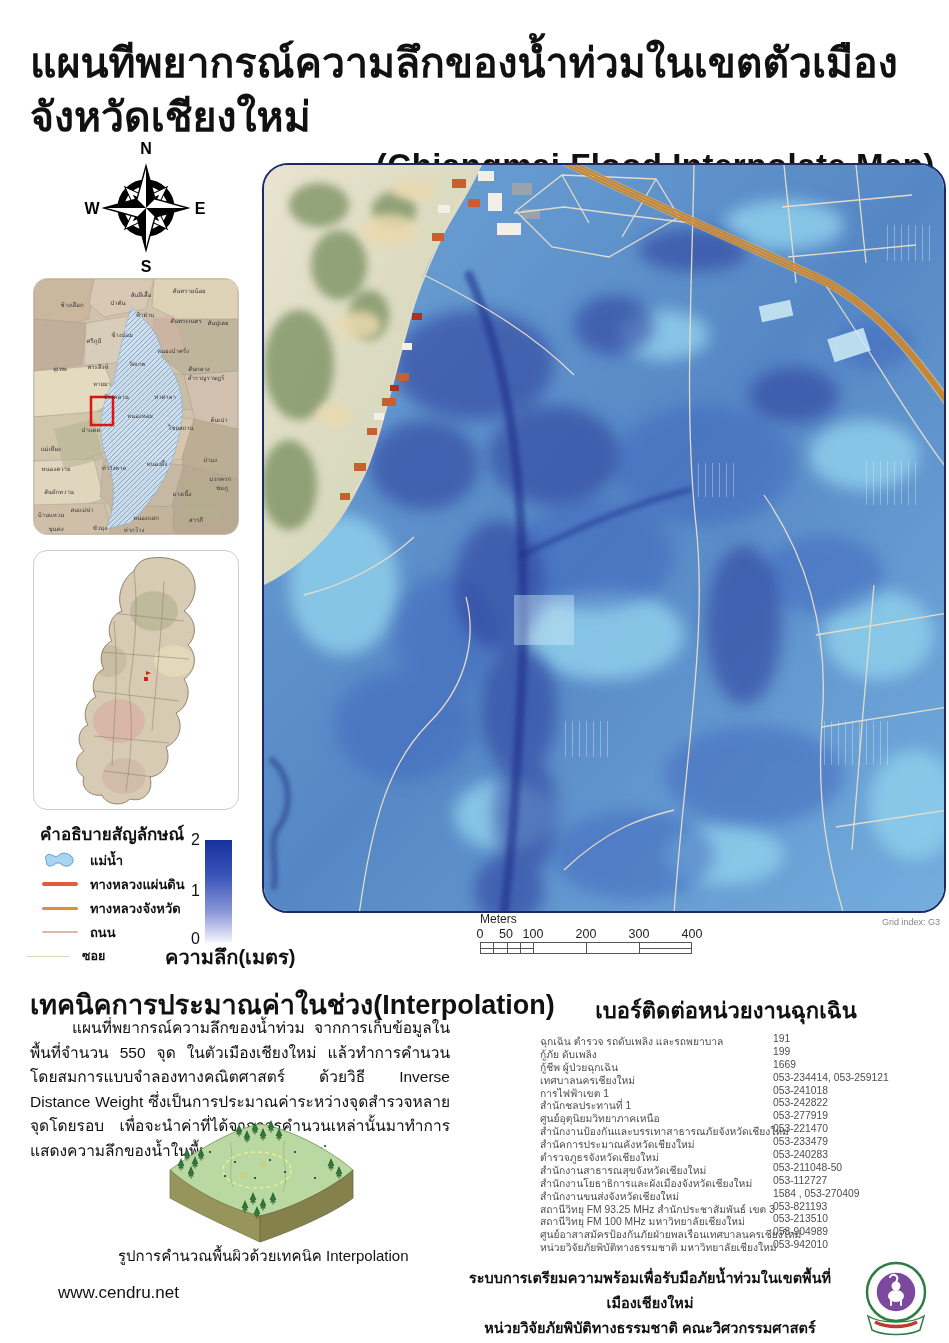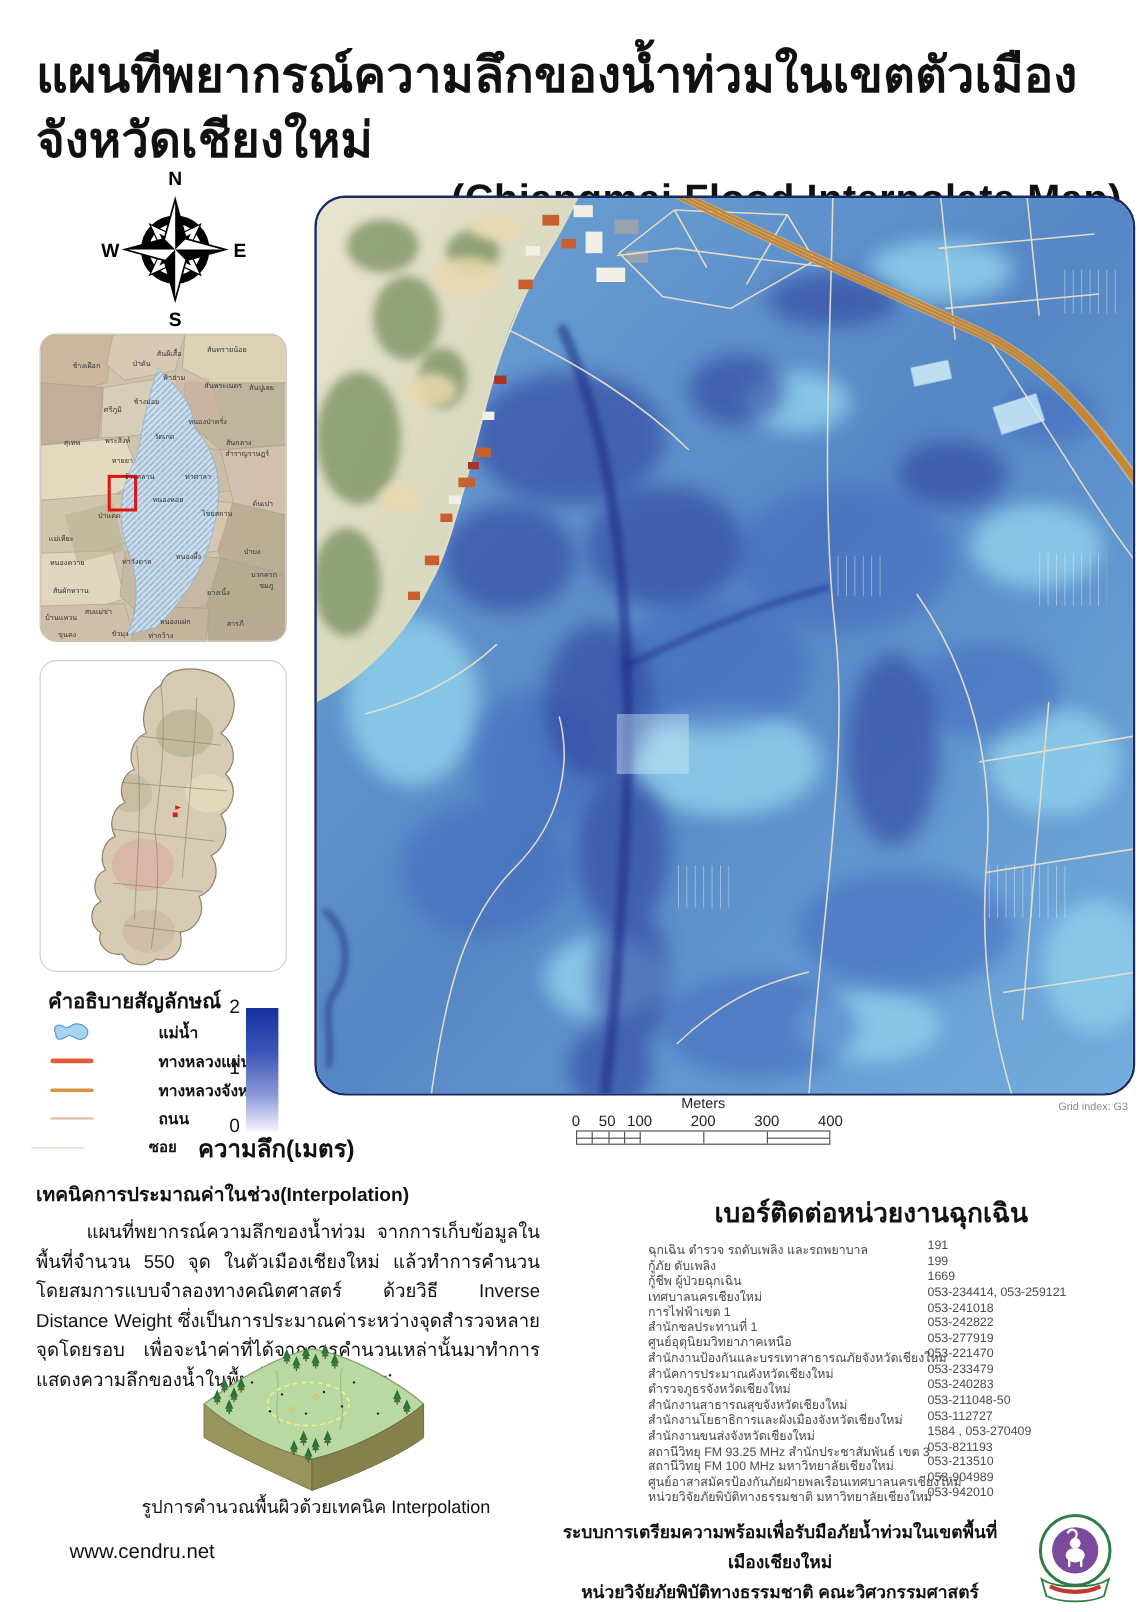--- a/index.html
+++ b/index.html
@@ -12,44 +12,44 @@
   .title .l2{font-size:33px;letter-spacing:.5px;text-align:right;}
   
   .compass{left:82px;top:138px;}
   
   .map1{left:33px;top:278px;width:204px;height:255px;border-radius:14px;overflow:hidden;
         border:1px solid #c9c2b4;}
   .map2{left:33px;top:550px;width:204px;height:258px;border-radius:14px;overflow:hidden;
         border:1px solid #cfcfcf;background:#fff;}
   
   .legend-title{left:40px;top:820px;font-size:17px;font-weight:bold;}
-  .leg-item{height:24px;display:flex;align-items:center;gap:42px;}
+  .leg-item{height:24px;display:flex;align-items:center;}
   .leg-wrap{left:42px;top:848px;width:150px;}
   .leg-label{font-size:13px;font-weight:bold;margin-left:12px;white-space:nowrap;}
   .leg-soi .leg-label{font-weight:bold;font-size:12.5px;}
   .leg-icon{width:36px;display:flex;align-items:center;}
   .line{display:inline-block;width:36px;border-radius:2px;}
   
   .cbar{left:205px;top:840px;width:27px;height:103px;
         background:linear-gradient(to bottom,#16309f 0%,#3a55b8 35%,#8b97d8 70%,#e8e8f8 96%,#f7f7fd 100%);}
   .ctick{font-size:16px;width:20px;text-align:right;}
   .t2{left:180px;top:831px;} .t1{left:180px;top:882px;} .t0{left:180px;top:930px;}
   .cbar-caption{left:165px;top:941px;font-size:20px;font-weight:bold;}
   
   .bigmap{left:262px;top:163px;width:684px;height:750px;border-radius:26px;overflow:hidden;
           border:2px solid #1b2a63;box-sizing:border-box;}
   
-  .meters{left:480px;top:912px;width:212px;text-align:center;font-size:12px;color:#222;}
+  .meters{left:480px;top:912px;width:212px;font-size:12px;color:#222;}
   .sticks{left:470px;top:927px;width:240px;height:12px;font-size:12.5px;color:#222;}
   .sticks span{position:absolute;transform:translateX(-50%);}
   .sbar{left:480px;top:942px;width:212px;height:12px;border:1px solid #555;box-sizing:border-box;}
   .sbar i{position:absolute;background:#555;}
   .gridindex{left:800px;top:917px;width:140px;text-align:right;font-size:9px;color:#888;}
   
-  .ih{left:30px;top:983px;font-size:16px;font-weight:bold;}
+  .ih{left:30px;top:983px;font-size:27px;font-weight:bold;}
   .ip{left:30px;top:1016px;width:420px;font-size:15.5px;line-height:24.5px;text-align:justify;
       text-indent:42px;}
   .terrain{left:135px;top:1112px;}
   .tcap{left:118px;top:1244px;font-size:15px;}
   
   .ch{left:540px;top:993px;width:372px;text-align:center;font-size:22px;font-weight:bold;}
   .ctable{left:540px;top:1033px;width:405px;}
   .crow{position:relative;height:12.9px;font-size:10.3px;color:#4c4c4c;white-space:nowrap;}
   .cphone{position:absolute;left:233px;top:0;}
   

